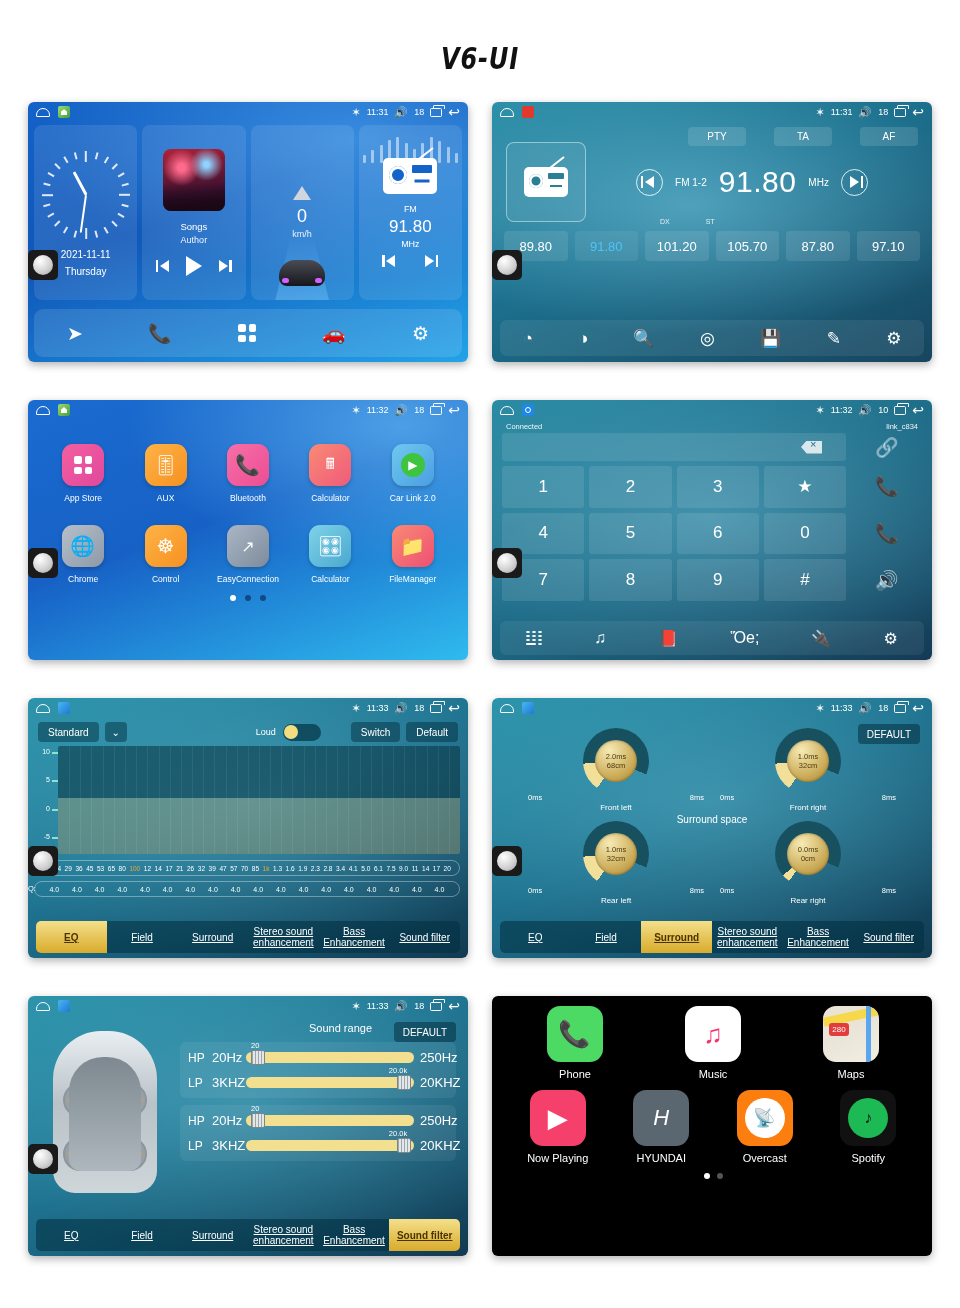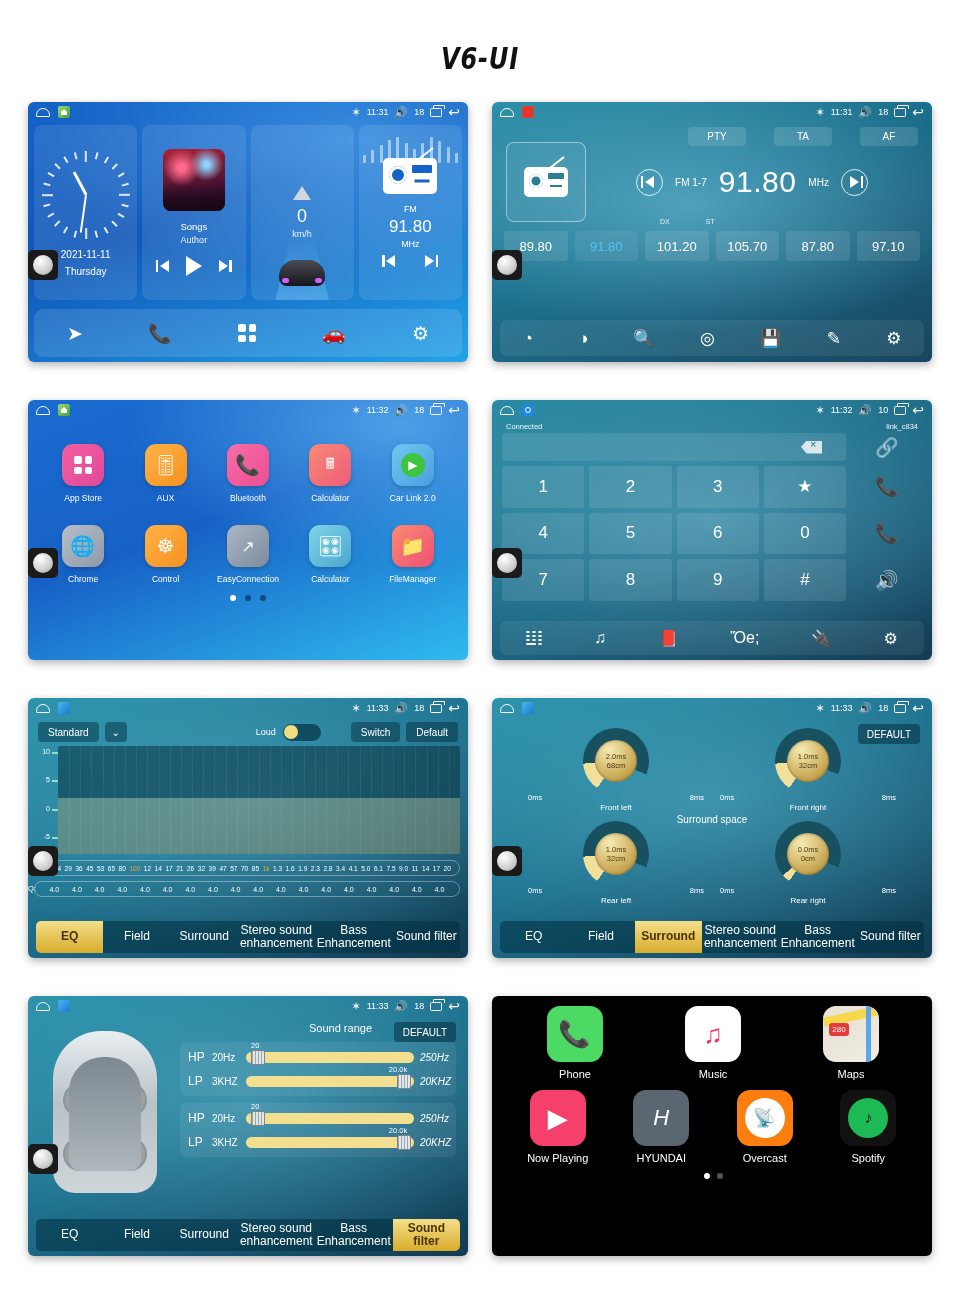--- a/index.html
+++ b/index.html
@@ -233,21 +233,21 @@
      background:linear-gradient(180deg, rgba(6,50,62,.55) 0 48%, rgba(150,150,110,.45) 48% 100%);}
   .eqplot .vgrid{position:absolute;top:0;bottom:0;width:1px;background:rgba(255,255,255,.07);}
   .freqrow{margin:6px 8px 0 6px;height:16px;border:1px solid rgba(255,255,255,.35);border-radius:9px;
      display:flex;align-items:center;justify-content:space-between;padding:0 8px;font-size:6.5px;}
   .freqrow .hi{color:#e8a93a;}
   .qrow{margin:5px 8px 0 6px;height:16px;border:1px solid rgba(255,255,255,.35);border-radius:9px;
      display:flex;align-items:center;justify-content:space-around;padding:0 8px;font-size:7px;position:relative;}
   .qlabel{position:absolute;left:-12px;top:3px;font-size:7.5px;}
   .eqtabs{position:absolute;left:8px;right:8px;bottom:5px;height:32px;background:rgba(0,45,62,.55);
      border-radius:5px;display:flex;align-items:stretch;overflow:hidden;}
-  .eqtab{flex:1;display:flex;align-items:center;justify-content:center;text-align:center;font-size:12px;line-height:1.1;padding:0 2px;}
+  .eqtab{flex:1;display:flex;align-items:center;justify-content:center;text-align:center;font-size:10px;line-height:1.1;padding:0 2px;text-decoration:underline;}
   .eqtab.on{background:linear-gradient(180deg,#f4e08a,#d8ab2c);color:#4a3300;font-weight:bold;}
 
   
   .knobs{display:flex;flex-wrap:wrap;padding:10px 28px 0 28px;position:relative;height:196px;}
   .knobcell{width:50%;height:88px;display:flex;flex-direction:column;align-items:center;position:relative;}
   .knob{width:66px;height:66px;border-radius:50%;position:relative;
      background:conic-gradient(from 215deg, #f2e09a 0 14%, #17505f 14% 72%, transparent 72%);
      display:flex;align-items:center;justify-content:center;}
   .knob .inner{width:42px;height:42px;border-radius:50%;
      background:radial-gradient(circle at 35% 25%, #f6ebb4, #c6a44e 70%, #8d7432);
@@ -266,22 +266,22 @@
      background:linear-gradient(180deg,#e9eef1,#b9c2c8 45%,#cfd6da);}
   .carbody::after{content:"";position:absolute;left:16px;top:26px;right:16px;bottom:22px;border-radius:34px 34px 12px 12px;
      background:linear-gradient(180deg,#7d8890,#aeb7bd);}
   .spk{position:absolute;width:34px;height:34px;border-radius:50%;
      background:radial-gradient(circle at 50% 50%, #3a2a08 0 18%, #e0a52a 19% 54%, #9aa1a6 55% 100%);
      border:2px solid #8d969c;}
   .sf-right{flex:1;display:flex;flex-direction:column;gap:7px;padding-top:20px;}
   .sfgroup{background:rgba(255,255,255,.07);border-radius:6px;padding:8px 8px;display:flex;flex-direction:column;gap:10px;}
   .sfrow{display:flex;align-items:center;gap:6px;font-size:8px;position:relative;}
   .sfrow .tag{font-size:12px;width:18px;}
-  .sfrow .lim{width:28px;font-size:10px;}
-  .sfrow .lim.r{text-align:right;font-style:italic;}
+  .sfrow .lim{width:28px;font-size:13px;}
+  .sfrow .lim.r{text-align:right;}
   .track{flex:1;height:11px;border-radius:6px;background:#f3df90;position:relative;}
   .thumb{position:absolute;top:-2px;width:14px;height:15px;border-radius:2px;
      background:repeating-linear-gradient(90deg,#9fa6ab 0 1.5px,#e2e7ea 1.5px 3px);border:1px solid #7d858a;}
   .tval{position:absolute;top:-11px;font-size:7.5px;}
   .srtitle{position:absolute;right:96px;top:26px;font-size:11px;}
 
   
   .p-cp{background:#000;display:flex;}
   .cp-side{width:42px;background:#000;border-right:1px solid #222;
      display:flex;flex-direction:column;align-items:center;padding-top:8px;gap:9px;position:relative;}
@@ -449,21 +449,21 @@
     <div class="rdo-mid">
       <div class="rdo-logo">
         <div class="radio-ic">
             <span class="antenna"></span>
           </div>
       </div>
       <div class="rdo-freq">
         <span class="circ">
             <i class="ic-prev"></i>
           </span>
-        <span class="bandlbl">FM 1-7</span>
+        <span class="bandlbl">FM 1-2</span>
         <span class="freqbig">91.80</span>
         <span class="mhz">MHz</span>
         <span class="circ">
             <i class="ic-next"></i>
           </span>
       </div>
     </div>
 
     <div class="dxst">
       <span>DX</span>

